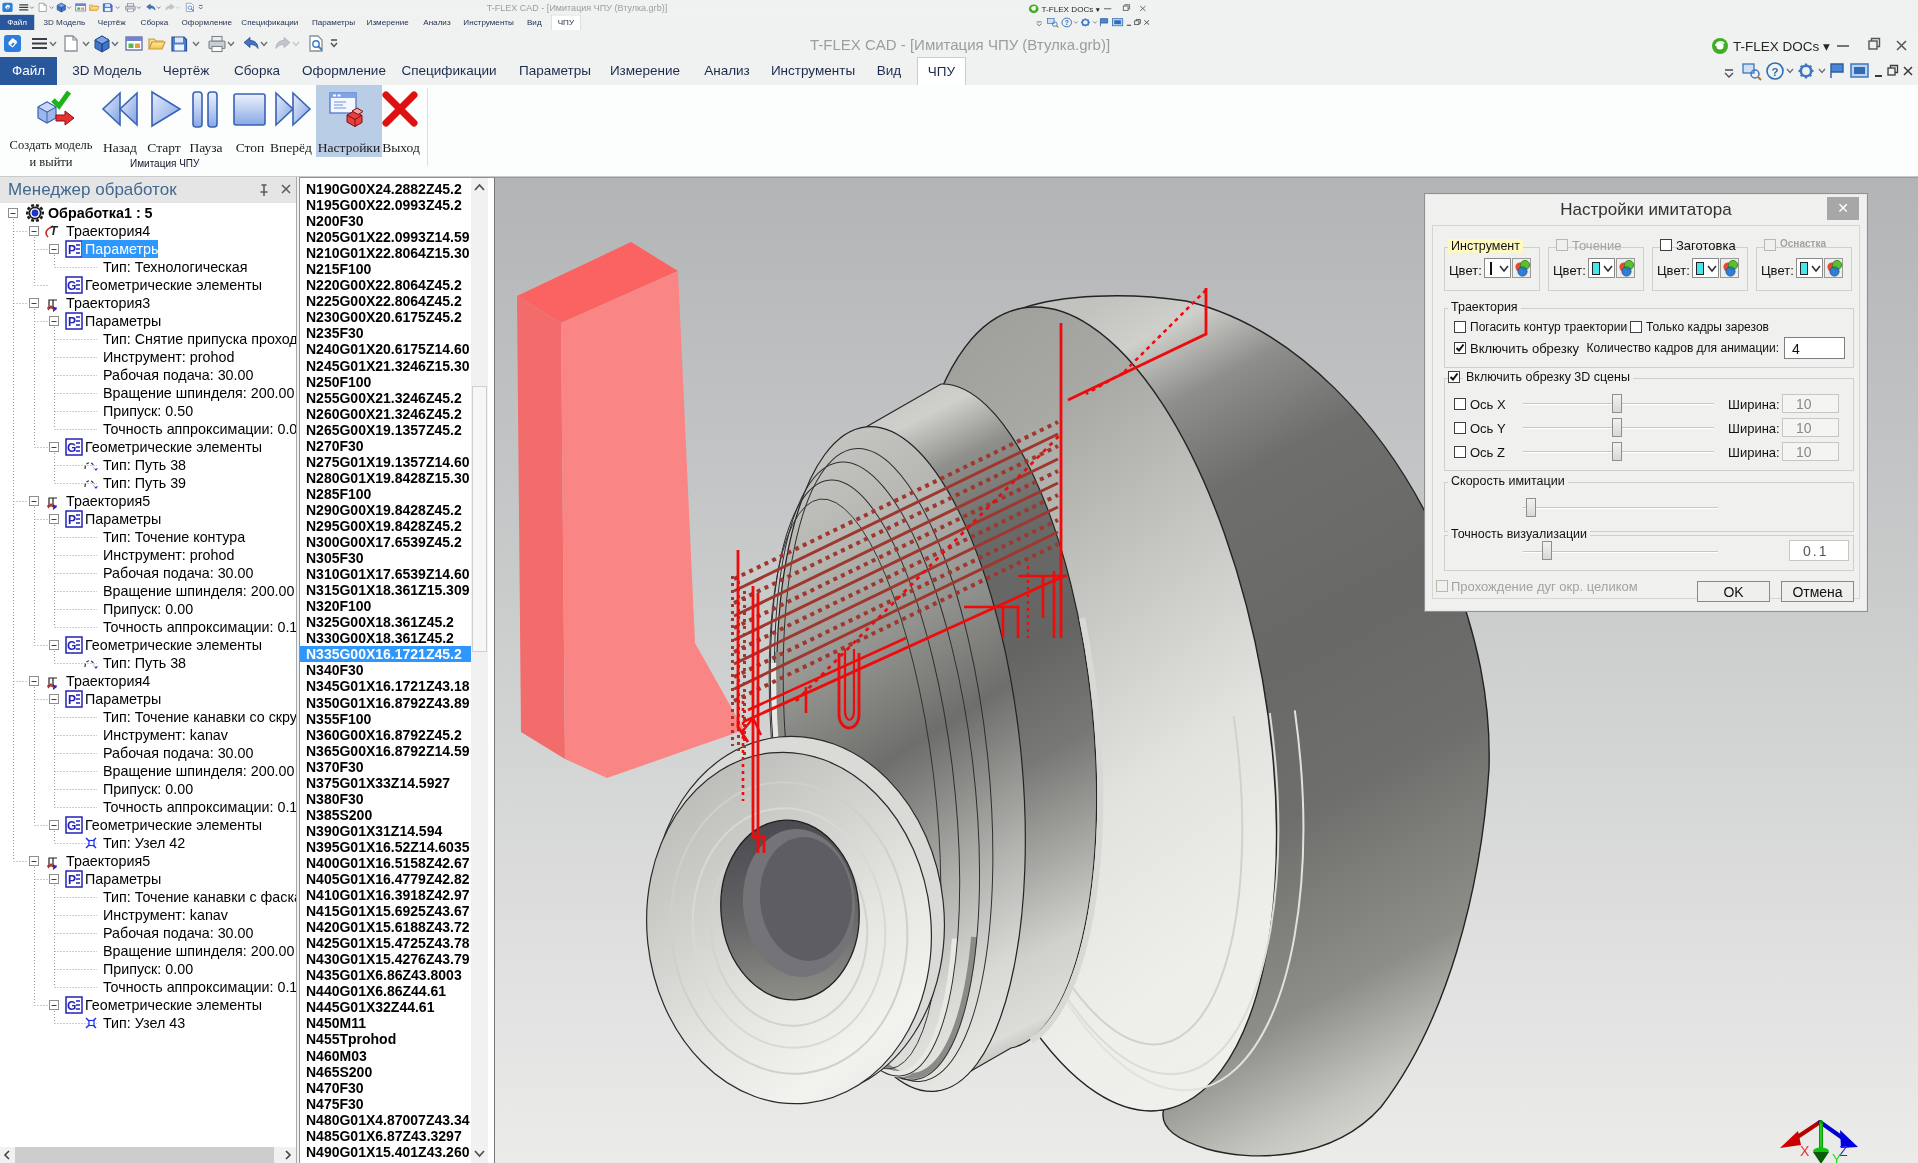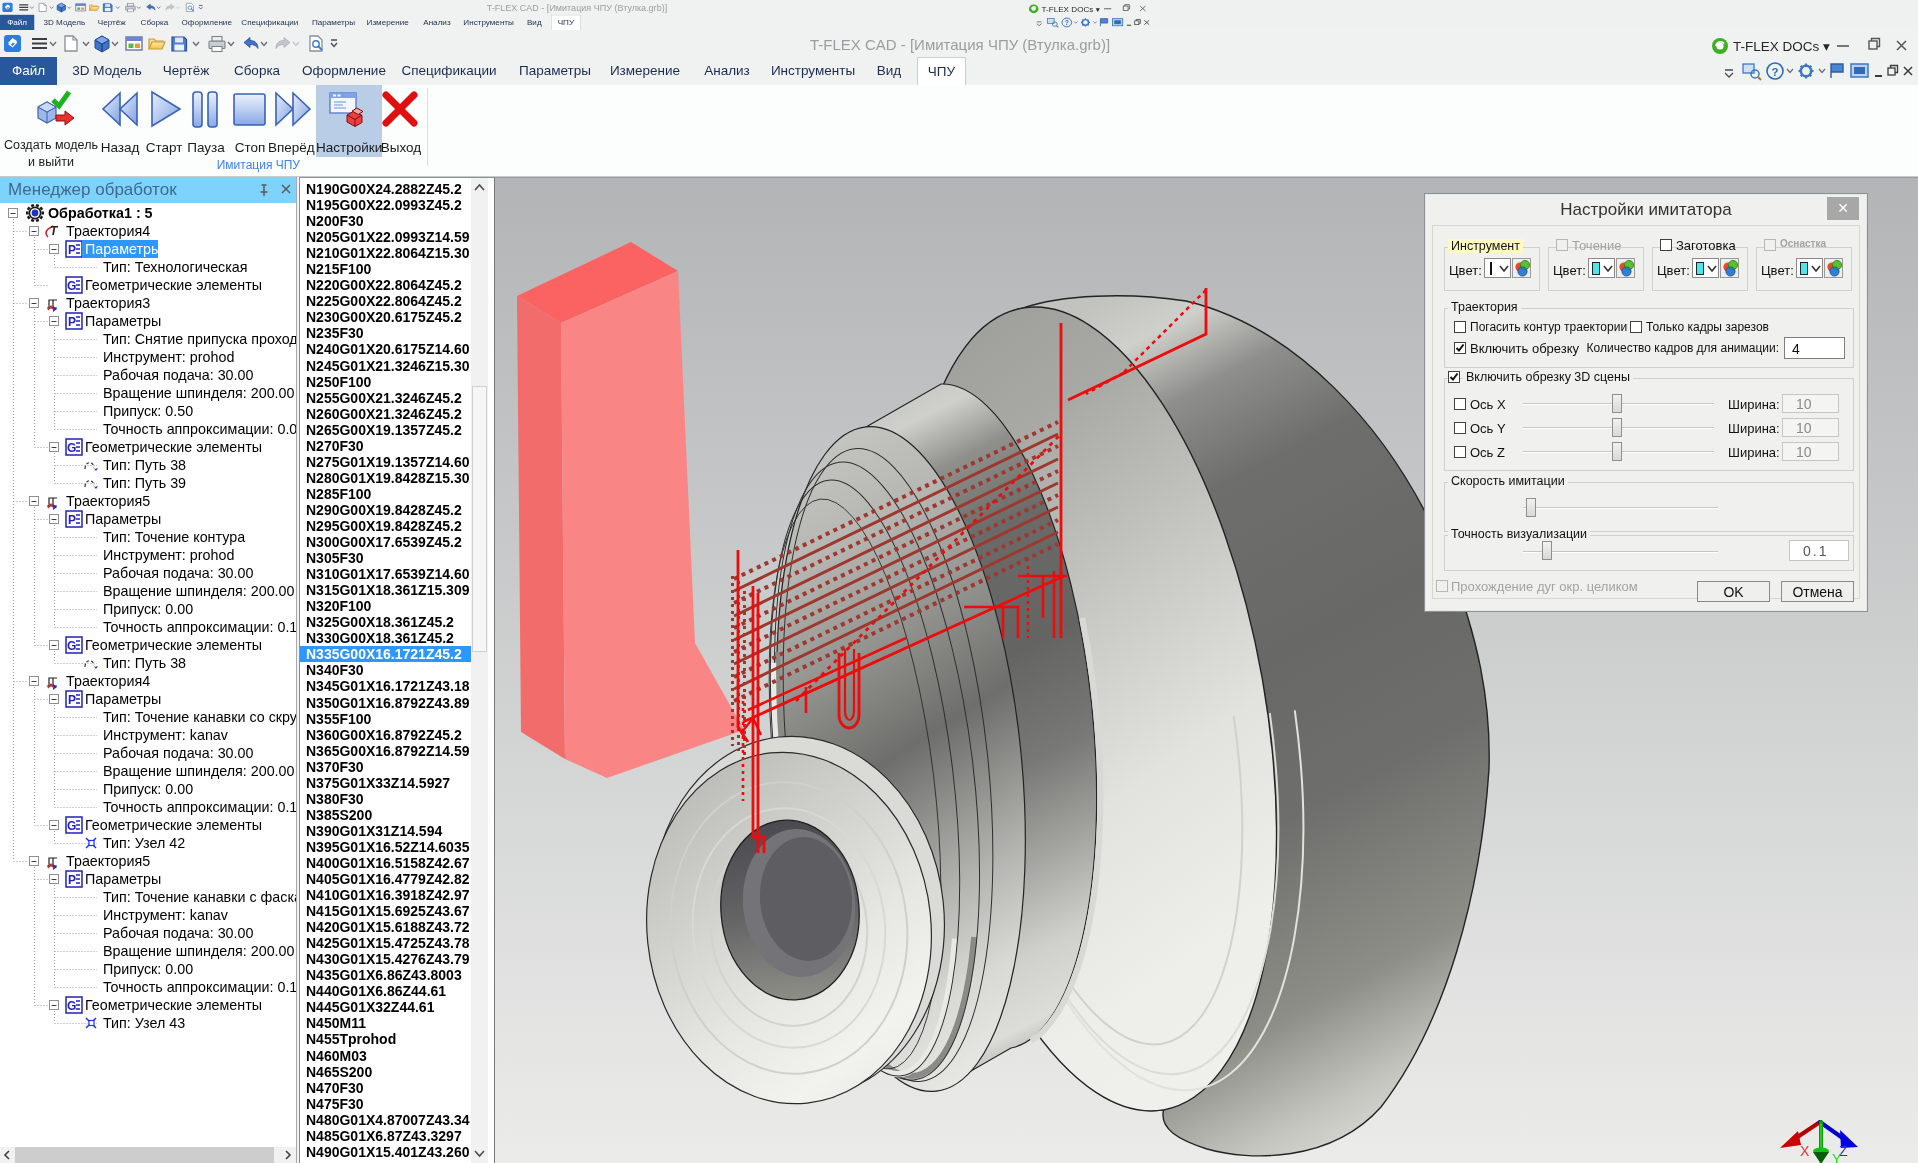--- a/index.html
+++ b/index.html
@@ -8,26 +8,26 @@
 #mini{position:absolute;left:0;top:0;width:1918px;height:30px;background:#eff1f0;overflow:hidden;}
 #mini-inner{position:absolute;left:0;top:0;width:1918px;height:55px;transform:scale(0.601,0.548);transform-origin:0 0;}
 .qat{position:absolute;left:0;top:0;width:1918px;height:27px;background:#f0f2f1;}
 .tabs{position:absolute;left:0;top:27px;width:1918px;height:28px;background:#f0f2f1;}
 .titletext{position:absolute;top:6px;left:700px;width:520px;text-align:center;font-size:15px;color:#9b9d9e;white-space:nowrap;}
 .docs{position:absolute;top:8px;left:1733px;font-size:13.5px;color:#262626;}
 .tab{position:absolute;top:27px;height:28px;line-height:28px;text-align:center;font-size:13.5px;color:#1d2c4d;white-space:nowrap;}
 .tabfile{position:absolute;left:0;top:27px;width:57px;height:28px;background:#29579b;color:#fff;text-align:center;line-height:28px;font-size:13.5px;}
 .tabactive{position:absolute;left:917px;top:27px;width:49px;height:28px;background:#ffffff;border:1px solid #cbccce;border-bottom:none;color:#1d2c4d;text-align:center;line-height:27px;font-size:13.5px;}
 #ribbon{position:absolute;left:0;top:85px;width:1918px;height:92px;background:#fcfdfd;border-bottom:1px solid #c9cacc;}
-.rlabel{position:absolute;top:55px;text-align:center;font-size:13.5px;color:#1a1a1a;white-space:nowrap;}
-#grplabel{position:absolute;left:130px;top:73px;width:170px;text-align:right;font-size:12px;color:#3b82f6;}
+.rlabel{position:absolute;top:55px;text-align:center;font-size:13.5px;color:#1a1a1a;white-space:nowrap;font-family:Liberation Serif, serif;}
+#grplabel{position:absolute;left:130px;top:73px;width:170px;text-align:left;font-size:10px;color:#0f172a;}
 #rsep{position:absolute;left:427px;top:3px;width:1px;height:78px;background:#dcddde;}
 #nbox{position:absolute;left:316px;top:0px;width:66px;height:72px;background:#b9cde6;}
 #left{position:absolute;left:0;top:177px;width:297px;height:986px;background:#ffffff;border-right:1px solid #a8abad;}
-#lph{position:absolute;left:0;top:0;width:296px;height:26px;background:#7dd3fc;}
+#lph{position:absolute;left:0;top:0;width:296px;height:26px;background:#e5e5e5;}
 #lph .t{position:absolute;left:8px;top:3px;font-size:17px;color:#42688f;}
 #lhsb{position:absolute;left:0;top:970px;width:296px;height:16px;background:#f1f1f1;}
 #lhsb .th{position:absolute;left:15px;top:0px;width:259px;height:16px;background:#cdcdcd;}
 #gcode{position:absolute;left:299px;top:177px;width:195px;height:986px;background:#ffffff;border-left:1px solid #8f9294;border-top:1px solid #8f9294;}
 #glines{position:absolute;left:0px;top:3px;width:171px;overflow:hidden;height:981px;}
 .gl{height:16.05px;line-height:16.05px;font-size:14px;font-weight:bold;color:#000;white-space:nowrap;padding-left:6px;}
 .gsel{background:#2e97fe;color:#fff;}
 #gsb{position:absolute;left:171px;top:0;width:17px;height:985px;background:#f1f1f1;}
 #gsb .th{position:absolute;left:1px;top:208px;width:15px;height:266px;background:#f6f6f6;border:1px solid #cfcfcf;}
 #scene{position:absolute;left:494px;top:177px;width:1424px;height:986px;border-left:1px solid #75797c;border-top:1px solid #9a9da0;}

